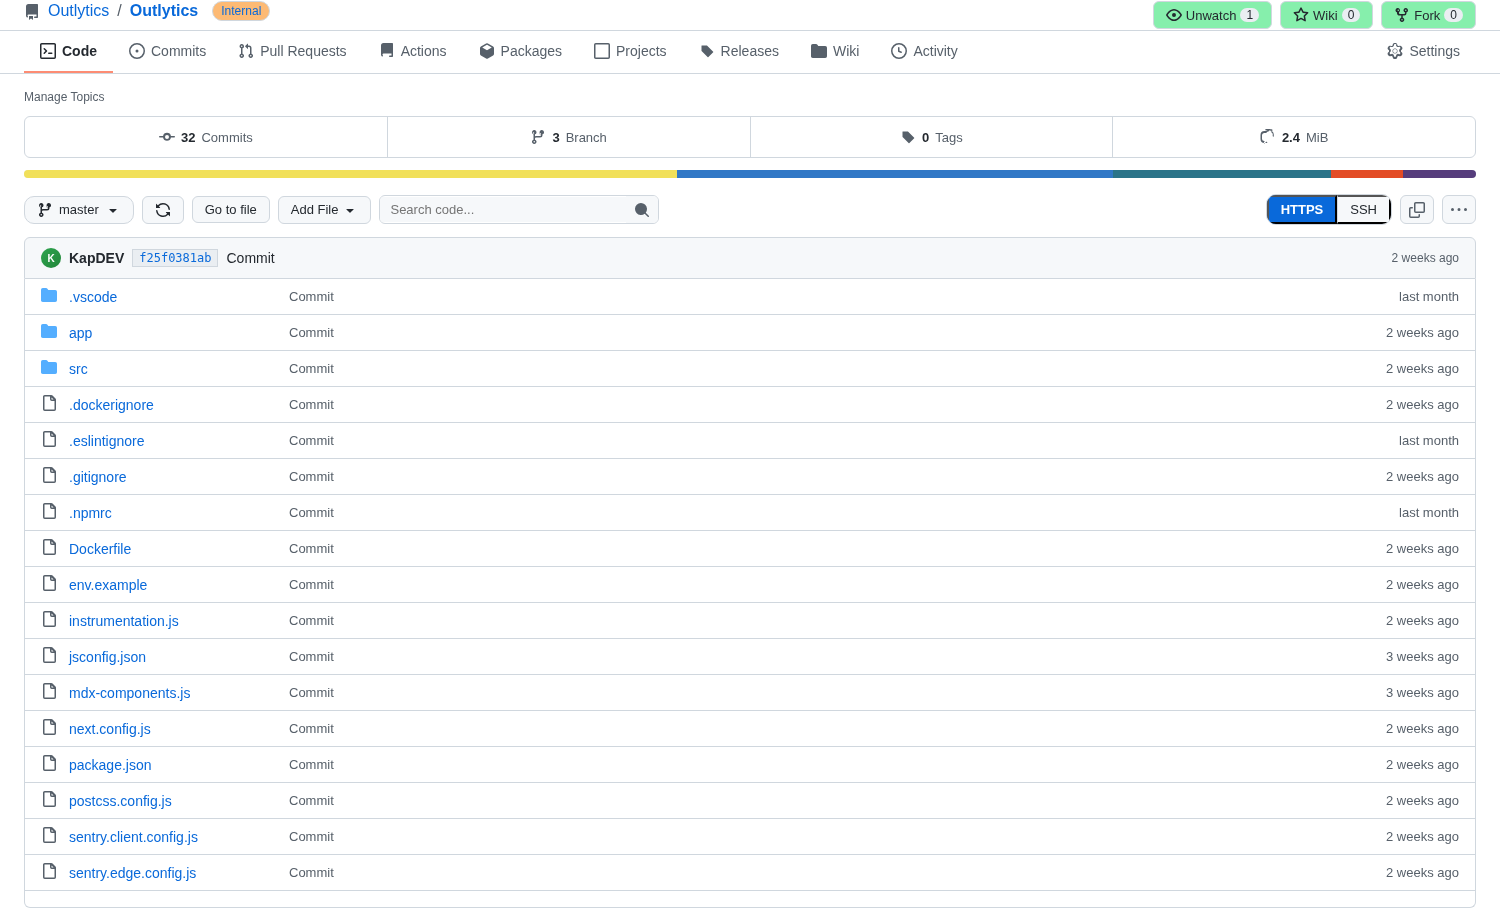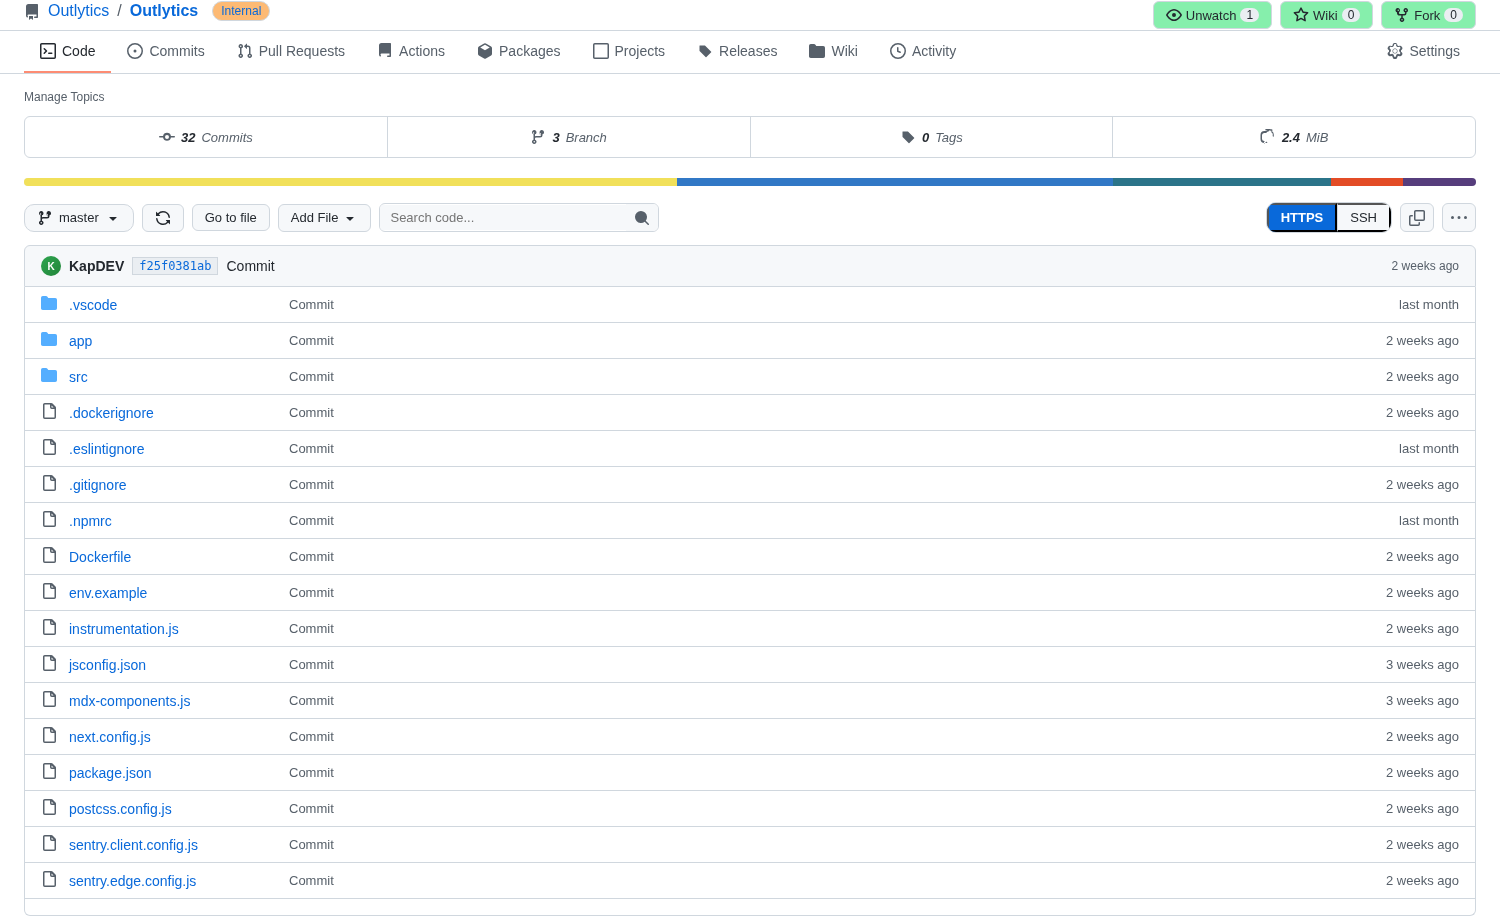--- a/index.html
+++ b/index.html
@@ -9,29 +9,29 @@
     .repo-header { display: flex; align-items: flex-start; justify-content: space-between; padding: 1px 24px; border-bottom: 1px solid #d0d7de; }
     .repo-title { display: flex; align-items: center; gap: 8px; font-size: 16px; }
     .repo-badge { background: #fdba74; color: #0969da; border: 1px solid #d0d7de; border-radius: 20px; padding: 2px 8px; font-size: 12px; margin-left: 6px; }
     .repo-actions { display: flex; align-items: center; gap: 8px; }
     .action-btn { display: flex; align-items: center; gap: 4px; padding: 5px 12px; border: 1px solid #d0d7de; border-radius: 6px; background: #86efac; cursor: pointer; font-size: 13px; color: #24292f; white-space: nowrap; }
     .action-btn .count { background: #eaeef2; border-radius: 20px; padding: 0 6px; font-size: 12px; }
     
     
     .repo-nav { display: flex; align-items: center; padding: 0 24px; border-bottom: 1px solid #d0d7de; background: #ffffff; }
     .nav-item { display: flex; align-items: center; gap: 6px; padding: 12px 16px; color: #57606a; cursor: pointer; border-bottom: 2px solid transparent; font-size: 14px; text-decoration: none; white-space: nowrap; }
-    .nav-item.active { color: #24292f; border-bottom: 2px solid #fd8c73; font-weight: 400; }
+    .nav-item.active { color: #24292f; border-bottom: 2px solid #fd8c73; font-weight: 700; }
     .nav-settings { margin-left: auto; }
     
     
     .main-content { padding: 16px 24px; }
     .manage-topics { font-size: 12px; color: #57606a; margin-bottom: 12px; cursor: pointer; }
     
     
-    .stats-bar { display: flex; border: 1px solid #d0d7de; border-radius: 6px; margin-bottom: 20px; overflow: hidden; font-style: italic; }
+    .stats-bar { display: flex; border: 1px solid #d0d7de; border-radius: 6px; margin-bottom: 12px; overflow: hidden; }
     .stat-item { flex: 1; display: flex; align-items: center; justify-content: center; gap: 6px; padding: 12px; border-right: 1px solid #d0d7de; font-size: 13px; cursor: pointer; }
     .stat-item:last-child { border-right: none; }
     .stat-item .stat-label { color: #57606a; }
     .stat-item .stat-num { font-weight: 600; }
     
     
     .lang-bar { height: 8px; background: #e4e9ed; border-radius: 4px; margin-bottom: 16px; display: flex; overflow: hidden; }
     .lang-segment { height: 100%; }
     
     

